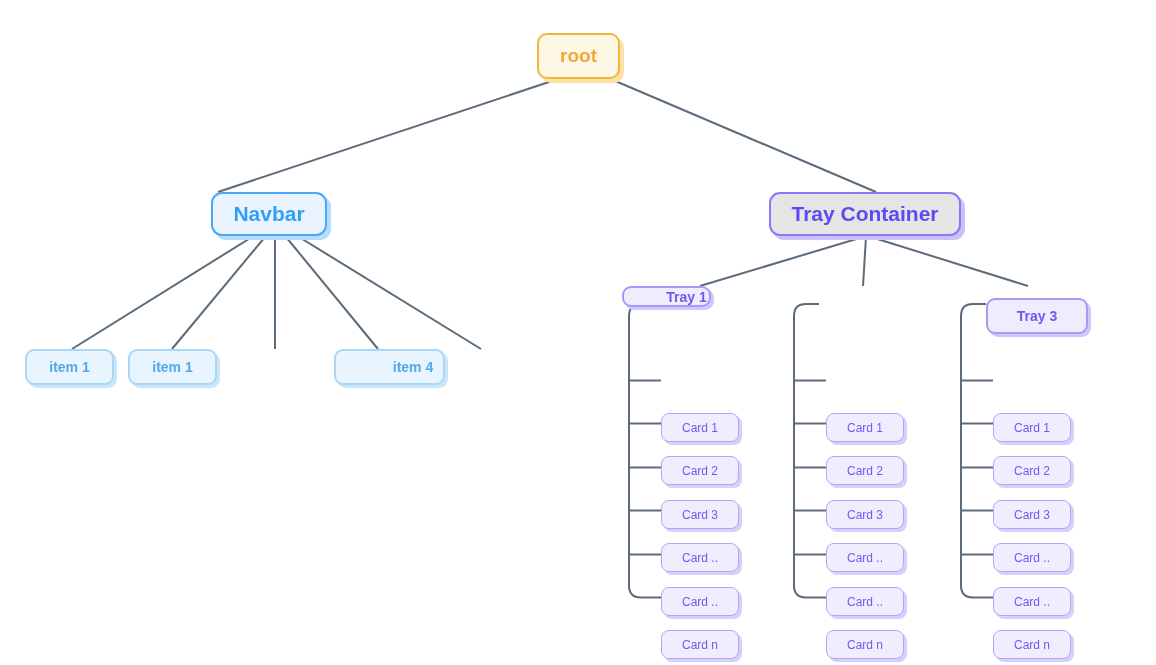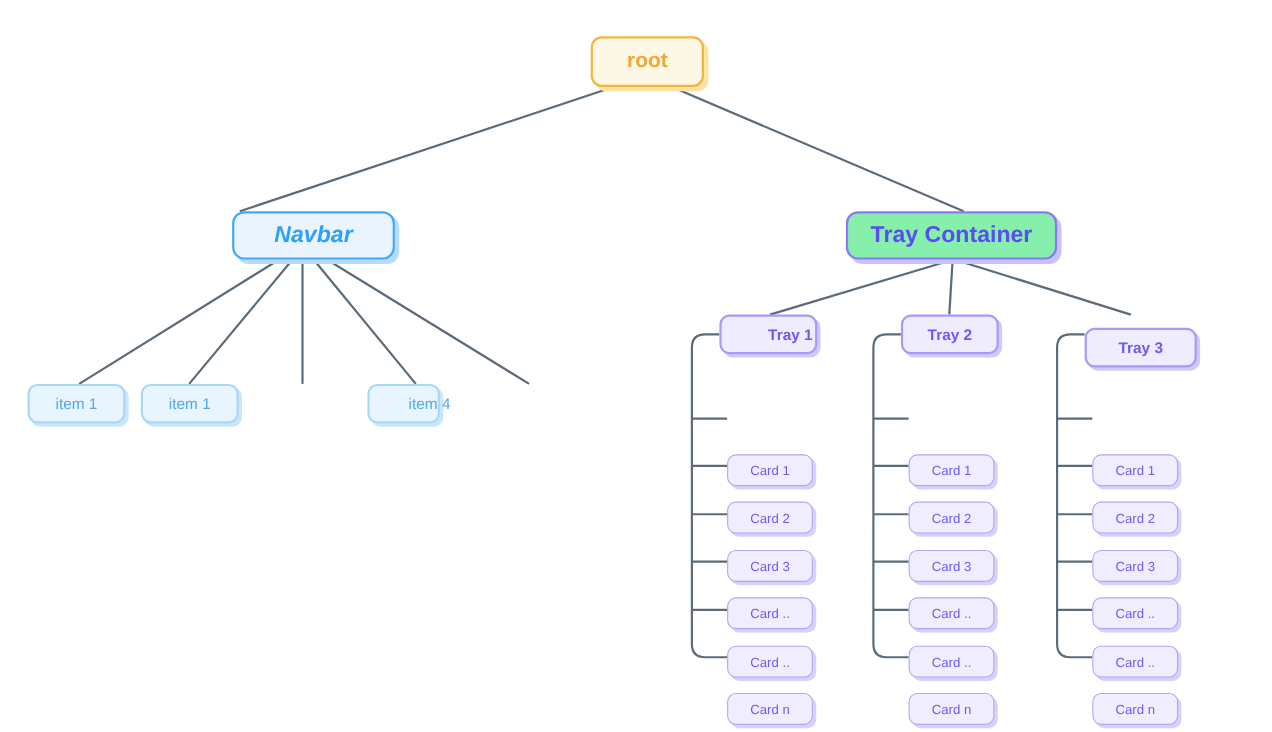--- a/index.html
+++ b/index.html
@@ -56,26 +56,26 @@
     font-weight: 700;
     box-shadow: 4px 4px 0 0 #b6dcfa;
   }
   
   .node.item {
     background: #e8f4fe;
     border: 2px solid #a9d8f6;
     border-radius: 9px;
     color: #54a8e8;
     font-size: 14px;
-    font-weight: 400;
+    font-weight: 700;
     box-shadow: 3px 3px 0 0 #c9e6fb;
   }
   
   .node.tray-container {
-    background: #86efac;
+    background: #e5e5e5;
     border: 2px solid #8a79f7;
     border-radius: 11px;
     color: #5b4bf5;
     font-size: 21px;
     font-weight: 700;
     box-shadow: 4px 4px 0 0 #c8c2fb;
   }
   
   .node.tray {
     background: #eeecfd;
@@ -125,34 +125,33 @@
       <line x1="794" y1="467.5" x2="826" y2="467.5" stroke="#5b6b7a" stroke-width="2" stroke-linecap="butt"></line>
       <line x1="794" y1="510.5" x2="826" y2="510.5" stroke="#5b6b7a" stroke-width="2" stroke-linecap="butt"></line>
       <line x1="794" y1="554.5" x2="826" y2="554.5" stroke="#5b6b7a" stroke-width="2" stroke-linecap="butt"></line>
       <path d="M 986 304 L 973 304 Q 961 304 961 316 L 961 585.5 Q 961 597.5 973 597.5 L 993 597.5" fill="none" stroke="#5b6b7a" stroke-width="2" stroke-linecap="butt"></path>
       <line x1="961" y1="380.5" x2="993" y2="380.5" stroke="#5b6b7a" stroke-width="2" stroke-linecap="butt"></line>
       <line x1="961" y1="423.5" x2="993" y2="423.5" stroke="#5b6b7a" stroke-width="2" stroke-linecap="butt"></line>
       <line x1="961" y1="467.5" x2="993" y2="467.5" stroke="#5b6b7a" stroke-width="2" stroke-linecap="butt"></line>
       <line x1="961" y1="510.5" x2="993" y2="510.5" stroke="#5b6b7a" stroke-width="2" stroke-linecap="butt"></line>
       <line x1="961" y1="554.5" x2="993" y2="554.5" stroke="#5b6b7a" stroke-width="2" stroke-linecap="butt"></line>
     </svg>
-<div class="node root" style="left: 537px; top: 33px; width: 103px; height: 46px;">root</div>
-    <div class="node navbar" style="left: 211px; top: 192px; width: 148px; height: 44px; font-style: italic;">Navbar</div>
+<div class="node root" style="left: 537px; top: 33px; width: 83px; height: 46px;">root</div>
+    <div class="node navbar" style="left: 211px; top: 192px; width: 116px; height: 44px;">Navbar</div>
     <div class="node tray-container" style="left: 769px; top: 192px; width: 192px; height: 44px;">Tray Container</div>
     <div class="node item" style="left: 25px; top: 349px; width: 89px; height: 36px;">item 1</div>
     <div class="node item" style="left: 128px; top: 349px; width: 89px; height: 36px;">item 1</div>
-    <div class="node item" style="left: 334px; top: 349px; width: 66px; height: 36px; padding-left: 47px;">item 4</div>
-    <div class="node tray" style="left: 654px; top: 286px; width: 89px; height: 36px; padding-left: 40px;">Tray 1</div>
+    <div class="node item" style="left: 334px; top: 349px; width: 111px; height: 36px; padding-left: 47px;">item 4</div>
+    <div class="node tray" style="left: 622px; top: 286px; width: 89px; height: 21px; padding-left: 40px;">Tray 1</div>
     <div class="node card" style="left: 661px; top: 366px; width: 78px; height: 29px;">Card 1</div>
     <div class="node card" style="left: 661px; top: 409px; width: 78px; height: 29px;">Card 2</div>
     <div class="node card" style="left: 661px; top: 453px; width: 78px; height: 29px;">Card 3</div>
     <div class="node card" style="left: 661px; top: 496px; width: 78px; height: 29px;">Card ..</div>
     <div class="node card" style="left: 661px; top: 540px; width: 78px; height: 29px;">Card ..</div>
     <div class="node card" style="left: 661px; top: 583px; width: 78px; height: 29px;">Card n</div>
-    <div class="node tray" style="left: 819px; top: 286px; width: 89px; height: 36px;">Tray 2</div>
     <div class="node card" style="left: 826px; top: 366px; width: 78px; height: 29px;">Card 1</div>
     <div class="node card" style="left: 826px; top: 409px; width: 78px; height: 29px;">Card 2</div>
     <div class="node card" style="left: 826px; top: 453px; width: 78px; height: 29px;">Card 3</div>
     <div class="node card" style="left: 826px; top: 496px; width: 78px; height: 29px;">Card ..</div>
     <div class="node card" style="left: 826px; top: 540px; width: 78px; height: 29px;">Card ..</div>
     <div class="node card" style="left: 826px; top: 583px; width: 78px; height: 29px;">Card n</div>
     <div class="node tray" style="left: 986px; top: 286px; width: 102px; height: 36px; margin-top: 12px;">Tray 3</div>
     <div class="node card" style="left: 993px; top: 366px; width: 78px; height: 29px;">Card 1</div>
     <div class="node card" style="left: 993px; top: 409px; width: 78px; height: 29px;">Card 2</div>
     <div class="node card" style="left: 993px; top: 453px; width: 78px; height: 29px;">Card 3</div>

